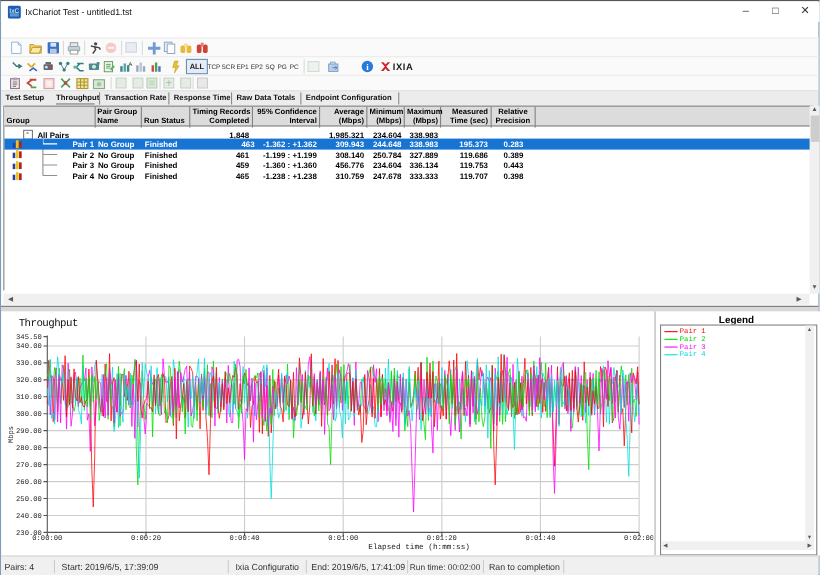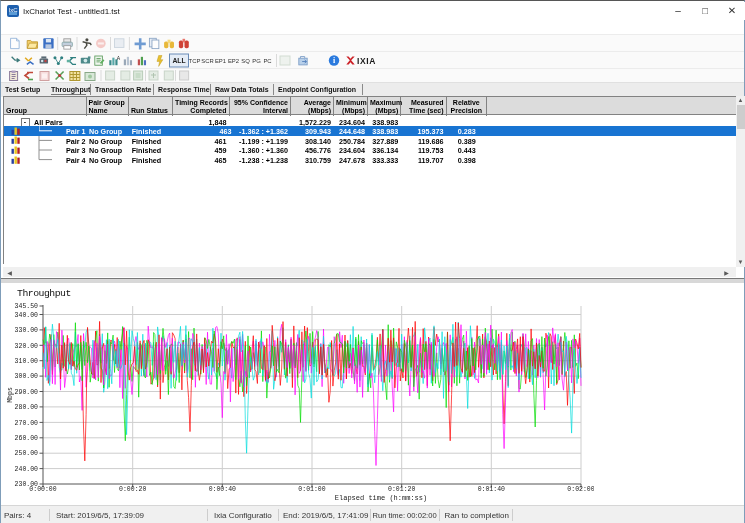--- a/index.html
+++ b/index.html
@@ -272,21 +272,21 @@
    <div class="hc hr" style="left:287px;width:43px">Average<br>(Mbps)</div>
    <div class="hc hr" style="left:330px;width:34px">Minimum<br>(Mbps)</div>
    <div class="hc hr" style="left:364px;width:33.3px">Maximum<br>(Mbps)</div>
    <div class="hc hr" style="left:397.3px;width:45.3px">Measured<br>Time (sec)</div>
    <div class="hc hr" style="left:442.6px;width:40.4px;text-align:center">Relative<br>Precision</div>
   </div>
   <div class="row b" style="top:20px;height:10px">
    <div class="abs" style="left:16.5px;top:1.5px;width:7px;height:7px;border:1px solid #7a7a7a;background:#fff;line-height:5px;font-size:7px;text-align:center;color:#333">-</div>
    <div class="cell" style="left:30px;top:1.5px">All Pairs</div>
    <div class="cell cr" style="left:169px;top:1.5px;width:53.5px">1,848</div>
-   <div class="cell cr" style="left:287px;top:1.5px;width:40px">1,572.229</div>
+   <div class="cell cr" style="left:287px;top:1.5px;width:40px">1,985.321</div>
    <div class="cell cr" style="left:330px;top:1.5px;width:31px">234.604</div>
    <div class="cell cr" style="left:364px;top:1.5px;width:30.3px">338.983</div>
   </div>
   <svg width="735" height="70" style="left:0;top:0">
     <path d="M35 30v33.6M35 34.8h13M35 44.4h13M35 54h13M35 63.6h13" stroke="#909090" fill="none"></path>
   </svg>
   <div class="row" style="top:30px;background:#1874d2;color:#fff">
    <svg class="paricon" width="9" height="8">
           <rect x="0.5" y="2.8" width="2.4" height="5" fill="#2a3f9e"></rect>
           <rect x="3.5" y="0.5" width="2.4" height="7.3" fill="#e8c520"></rect>
@@ -565,20 +565,41 @@
 <polyline fill="none" stroke="#00dd00" stroke-width="0.7" points="557.8,56.8 559.1,93.8 560.5,68.5 561.8,52.5 563.2,65.9 564.5,90.7 565.9,60.8 567.2,88.3 568.6,60.3 569.9,87.5 571.3,54.8 572.6,86.3 574.0,82.9"></polyline>
 <polyline fill="none" stroke="#ff00ff" stroke-width="0.7" points="557.8,57.2 559.1,99.0 560.5,110.2 561.8,89.7 563.2,62.0 564.5,90.0 565.9,70.6 567.2,66.8 568.6,103.0 569.9,58.9 571.3,68.0 572.6,60.7 574.0,66.0"></polyline>
 <polyline fill="none" stroke="#00dddd" stroke-width="0.7" points="557.8,62.1 559.1,71.5 560.5,71.0 561.8,96.4 563.2,56.3 564.5,65.9 565.9,100.1 567.2,119.2 568.6,153.1 569.9,106.9 571.3,68.7 572.6,87.9 574.0,103.5"></polyline>
 <polyline fill="none" stroke="#00dd00" stroke-width="0.7" points="574.0,82.9 575.3,98.6 576.7,67.0 578.0,87.4"></polyline>
 <polyline fill="none" stroke="#ff00ff" stroke-width="0.7" points="574.0,66.0 575.3,83.4 576.7,58.2 578.0,105.9"></polyline>
 <polyline fill="none" stroke="#00dddd" stroke-width="0.7" points="574.0,103.5 575.3,90.9 576.7,67.8 578.0,97.8"></polyline>
 <polyline fill="none" stroke="#ff0000" stroke-width="0.7" points="574.0,63.2 575.3,69.0 576.7,53.4 578.0,87.6"></polyline>
 
 </svg>
 </div>
+ <div class="abs" id="legp">
+   <div class="abs" id="legt">Legend</div>
+   <div id="legbox">
+   <div class="lline" style="top:5px;background:#ff0000"></div>
+        <div class="litem" style="left:17px;top:1.5px;color:#ff0000">Pair 1</div>
+   <div class="lline" style="top:12px;background:#00e000"></div>
+        <div class="litem" style="left:17px;top:8.5px;color:#00d000">Pair 2</div>
+   <div class="lline" style="top:19px;background:#ff00ff"></div>
+        <div class="litem" style="left:17px;top:15.5px;color:#ff00ff">Pair 3</div>
+   <div class="lline" style="top:26px;background:#00e0e0"></div>
+        <div class="litem" style="left:17px;top:22.5px;color:#00d8d8">Pair 4</div>
+   <div class="abs sbar" style="left:131px;top:0;width:8px;height:197px;">
+     <div class="arrow" style="left:0;top:0;width:8px;font-size:5px">▲</div>
+     <div class="arrow" style="left:0;top:189px;width:8px;font-size:5px">▼</div>
+   </div>
+   <div class="abs sbar" style="left:0;top:196px;width:139px;height:8px;">
+     <div class="arrow" style="left:0;top:0;width:8px;height:8px;line-height:8px;font-size:5px">◀</div>
+     <div class="arrow" style="left:131px;top:0;width:8px;height:8px;line-height:8px;font-size:5px">▶</div>
+   </div>
+</div>
+ </div>
  <div class="abs" id="status">
    <div class="st" style="left:3px">Pairs: 4</div>
    <div class="ssep" style="left:48px"></div>
    <div class="st" style="left:55px">Start: 2019/6/5, 17:39:09</div>
    <div class="ssep" style="left:206px"></div>
    <div class="st" style="left:213px">Ixia Configuratio</div>
    <div class="ssep" style="left:277px"></div>
    <div class="st" style="left:282px">End: 2019/6/5, 17:41:09</div>
    <div class="ssep" style="left:369px"></div>
    <div class="st" style="left:371.5px;font-size:7.6px">Run time: 00:02:00</div>

